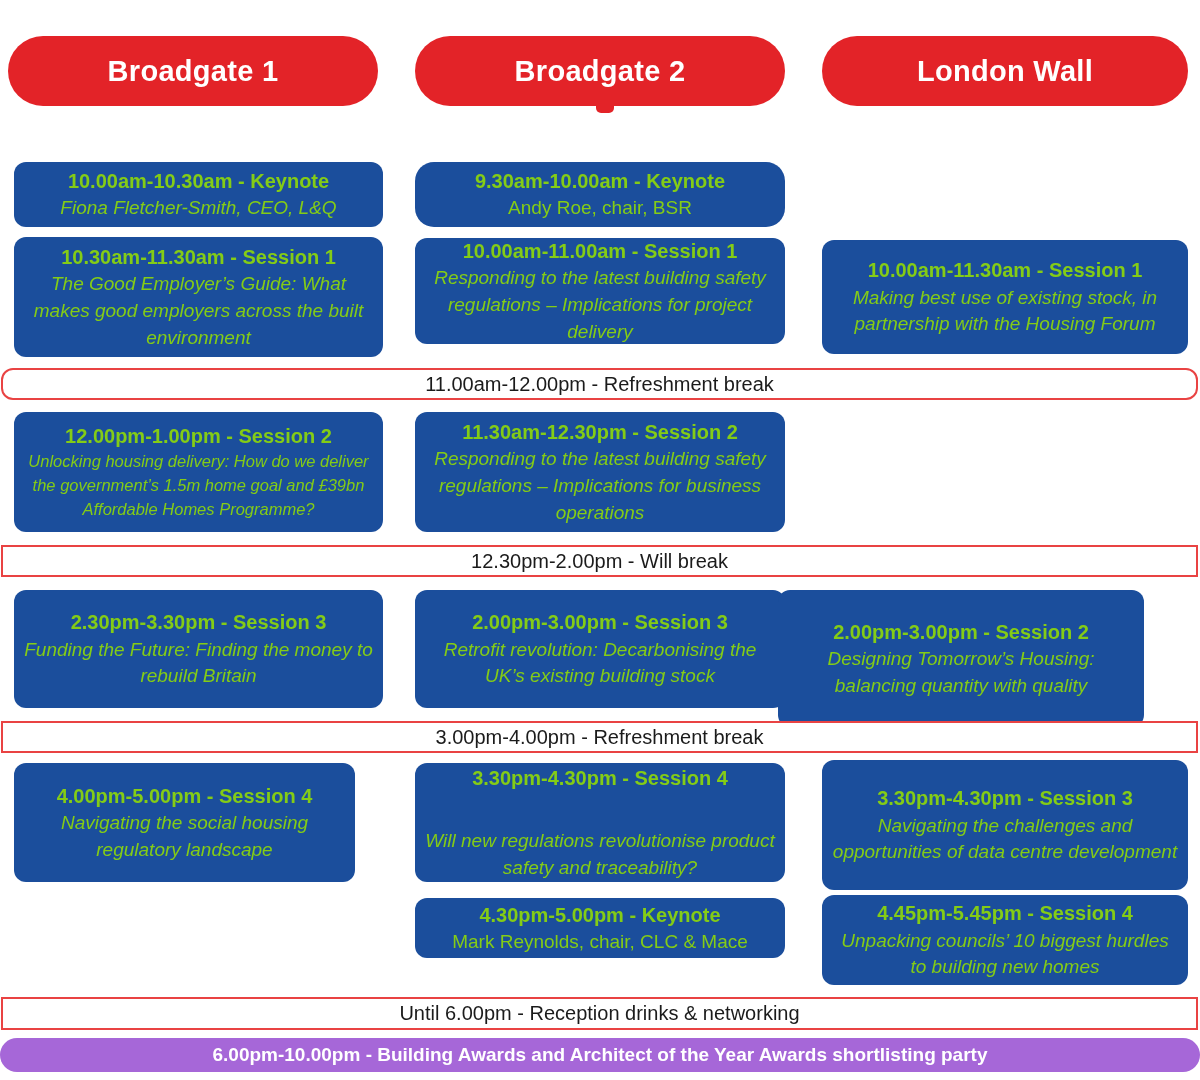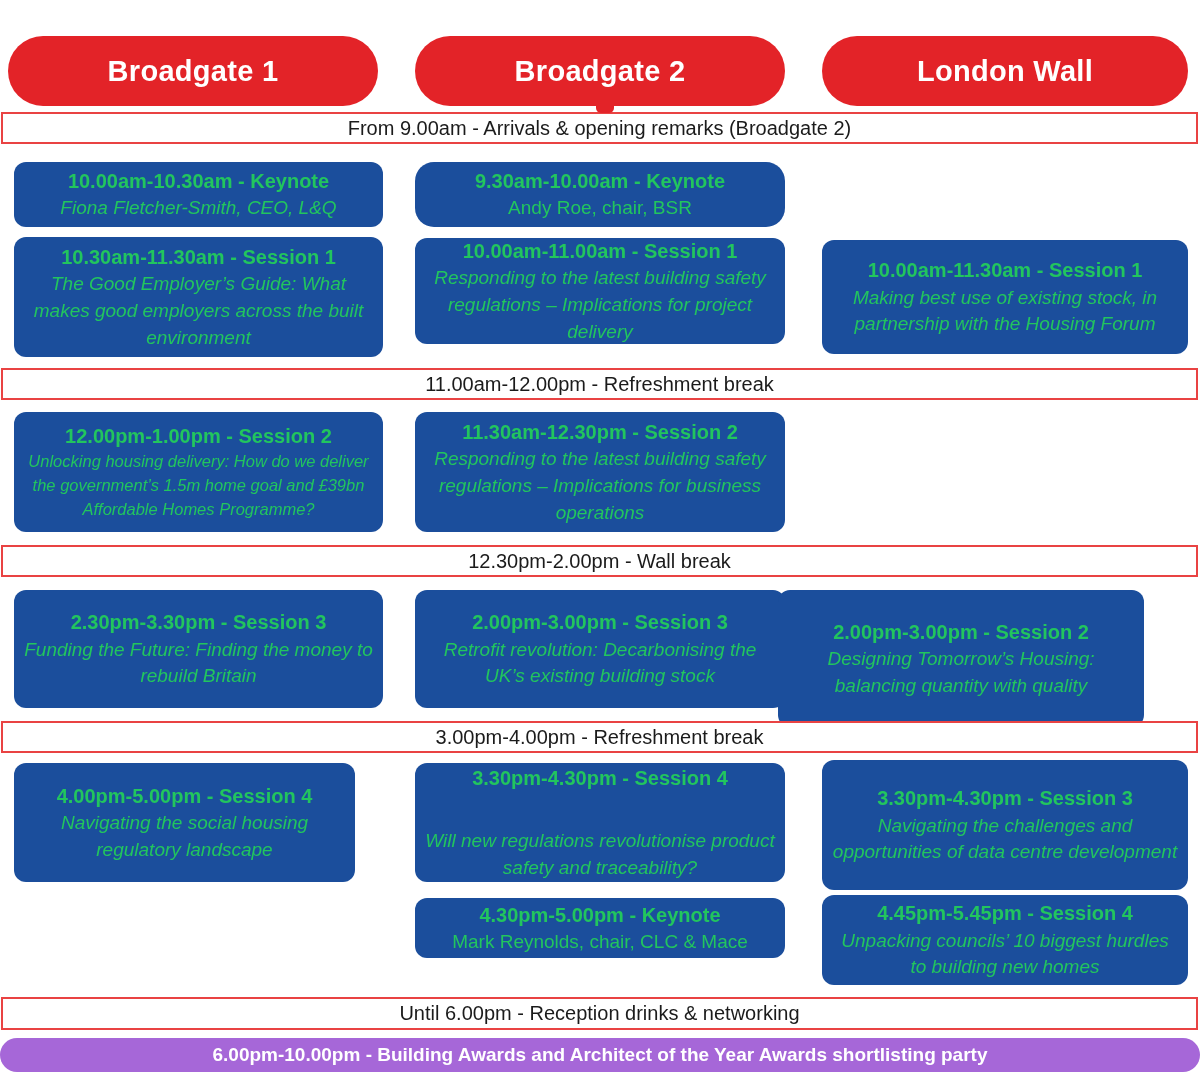--- a/index.html
+++ b/index.html
@@ -25,21 +25,21 @@
 
   .bar{
     position:absolute;left:1px;width:1197px;box-sizing:border-box;
     background:#ffffff;border:2px solid var(--bar-border);
     display:flex;align-items:center;justify-content:center;
     font-size:20px;color:var(--ink);z-index:1;
   }
 
   .card{
     position:absolute;box-sizing:border-box;background:var(--blue);
-    border-radius:12px;color:#22c55e;text-align:center;
+    border-radius:12px;color:#84cc16;text-align:center;
     display:flex;flex-direction:column;align-items:center;justify-content:center;
     padding:6px 10px;
   }
   .card .t{font-weight:bold;font-size:20px;line-height:1.42;}
   .card .s{font-style:italic;font-size:19px;line-height:1.4;}
   .card .s.up{font-style:normal;}
   .card.small-sub .s{font-size:16.5px;line-height:1.45;}
 
   .party{
     position:absolute;left:0;top:1038px;width:1200px;height:34px;
@@ -57,23 +57,20 @@
     <span>Broadgate 1</span>
   </div>
   <div class="pill" style="left:415px;width:370px;">
     <span>Broadgate 2</span>
   </div>
   <div class="pill" style="left:822px;width:366px;">
     <span>London Wall</span>
   </div>
   <div class="pill-tail"></div>
 
-  <div class="bar" style="top:112px;height:32px;">
-    <span>From 9.00am - Arrivals &amp; opening remarks (Broadgate 2)</span>
-  </div>
 
   <div class="card" style="left:14px;top:162px;width:369px;height:65px;">
     <div class="t">10.00am-10.30am - Keynote</div>
     <div class="s">Fiona Fletcher-Smith, CEO, L&amp;Q</div>
   </div>
   <div class="card" style="left:415px;top:162px;width:370px;height:65px;border-radius:19px;">
     <div class="t">9.30am-10.00am - Keynote</div>
     <div class="s up">Andy Roe, chair, BSR</div>
   </div>
 
@@ -83,35 +80,35 @@
   </div>
   <div class="card" style="left:415px;top:238px;width:370px;height:106px;">
     <div class="t">10.00am-11.00am - Session 1</div>
     <div class="s">Responding to the latest building safety regulations – Implications for project delivery</div>
   </div>
   <div class="card" style="left:822px;top:240px;width:366px;height:114px;padding:11px 4px;">
     <div class="t">10.00am-11.30am - Session 1</div>
     <div class="s">Making best use of existing stock, in partnership with the Housing Forum</div>
   </div>
 
-  <div class="bar" style="top:368px;height:32px;">
+  <div class="bar" style="top:368px;height:32px;border-radius:12px;">
     <span>11.00am-12.00pm - Refreshment break</span>
   </div>
 
   <div class="card small-sub" style="left:14px;top:412px;width:369px;height:120px;">
     <div class="t">12.00pm-1.00pm - Session 2</div>
     <div class="s">Unlocking housing delivery: How do we deliver the government’s 1.5m home goal and £39bn Affordable Homes Programme?</div>
   </div>
   <div class="card" style="left:415px;top:412px;width:370px;height:120px;">
     <div class="t">11.30am-12.30pm - Session 2</div>
     <div class="s">Responding to the latest building safety regulations – Implications for business operations</div>
   </div>
 
   <div class="bar" style="top:545px;height:32px;">
-    <span>12.30pm-2.00pm - Wall break</span>
+    <span>12.30pm-2.00pm - Will break</span>
   </div>
 
   <div class="card" style="left:14px;top:590px;width:369px;height:118px;">
     <div class="t">2.30pm-3.30pm - Session 3</div>
     <div class="s">Funding the Future: Finding the money to rebuild Britain</div>
   </div>
   <div class="card" style="left:415px;top:590px;width:370px;height:118px;">
     <div class="t">2.00pm-3.00pm - Session 3</div>
     <div class="s">Retrofit revolution: Decarbonising the UK’s existing building stock</div>
   </div>

